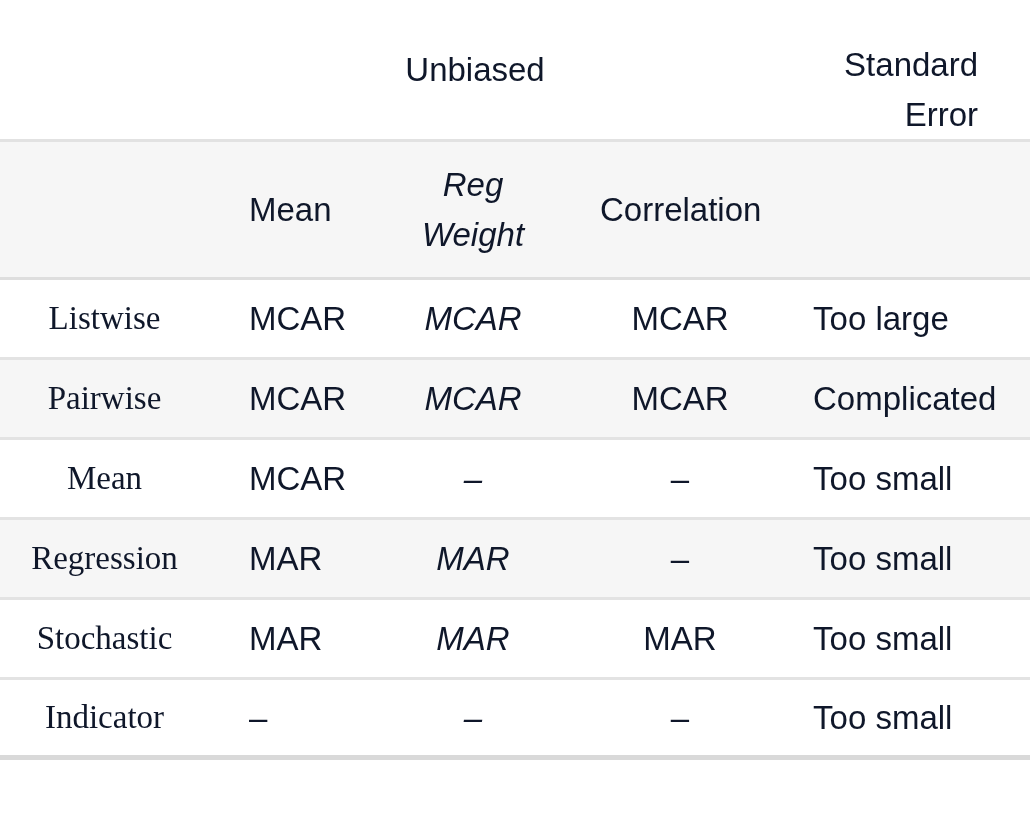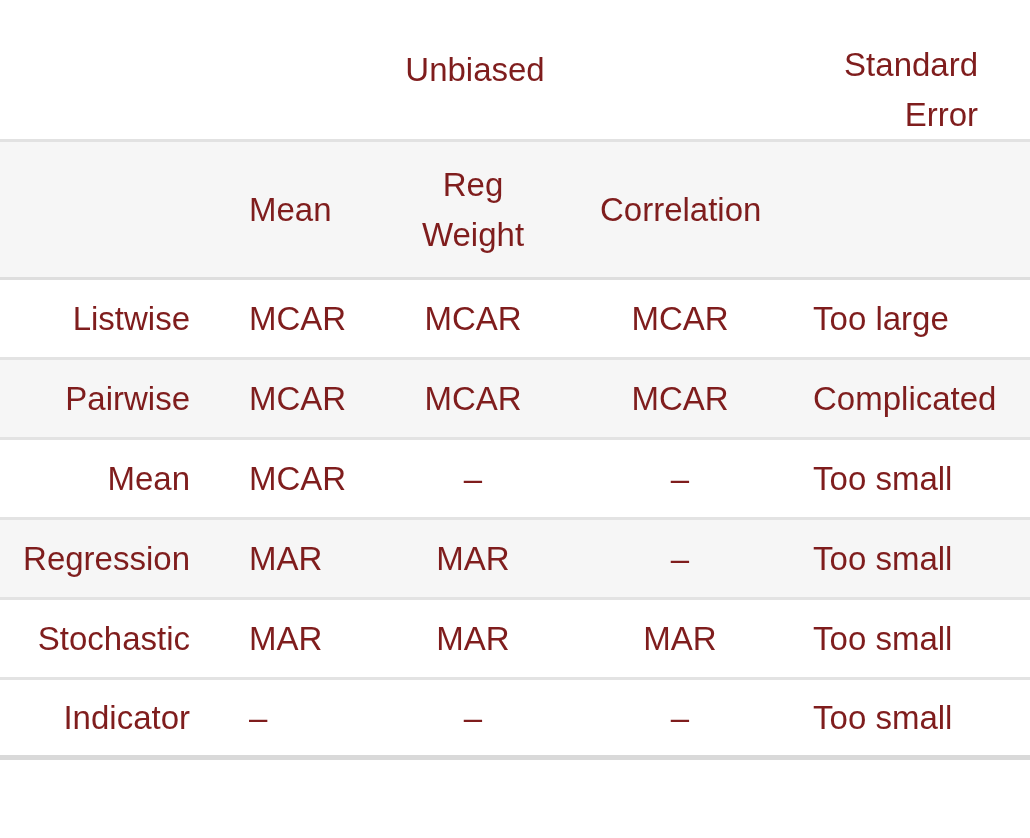--- a/index.html
+++ b/index.html
@@ -12,33 +12,33 @@
     height: 838px;
     overflow: hidden;
   }
   table.method-table {
     border-collapse: collapse;
     table-layout: fixed;
     width: 1030px;
     font-family: "Liberation Sans", sans-serif;
     font-size: 33px;
     line-height: 1.5;
-    color: #7f1d1d;
+    color: #0f172a;
     background: #ffffff;
   }
   td, th {
     padding: 0;
     font-weight: 400;
     vertical-align: middle;
     overflow: hidden;
   }
   
-  .c1 { text-align: right;   padding-left: 19px; }
+  .c1 { text-align: center;   padding-left: 19px; font-family: Liberation Serif, serif; }
   .c2 { text-align: left;   padding-left: 59px; }
-  .c3 { text-align: center; }
+  .c3 { text-align: center; font-style: italic; }
   .c4 { text-align: center;   padding-left: 54px; }
   .c5 { text-align: left;   padding-left: 53px; }
   .span-center { text-align: center; }
 
   tr.header-top td {
     height: 123px;
     background: #ffffff;
     border-bottom: 3px solid #e2e2e2;
   }
   tr.header-cols td {

